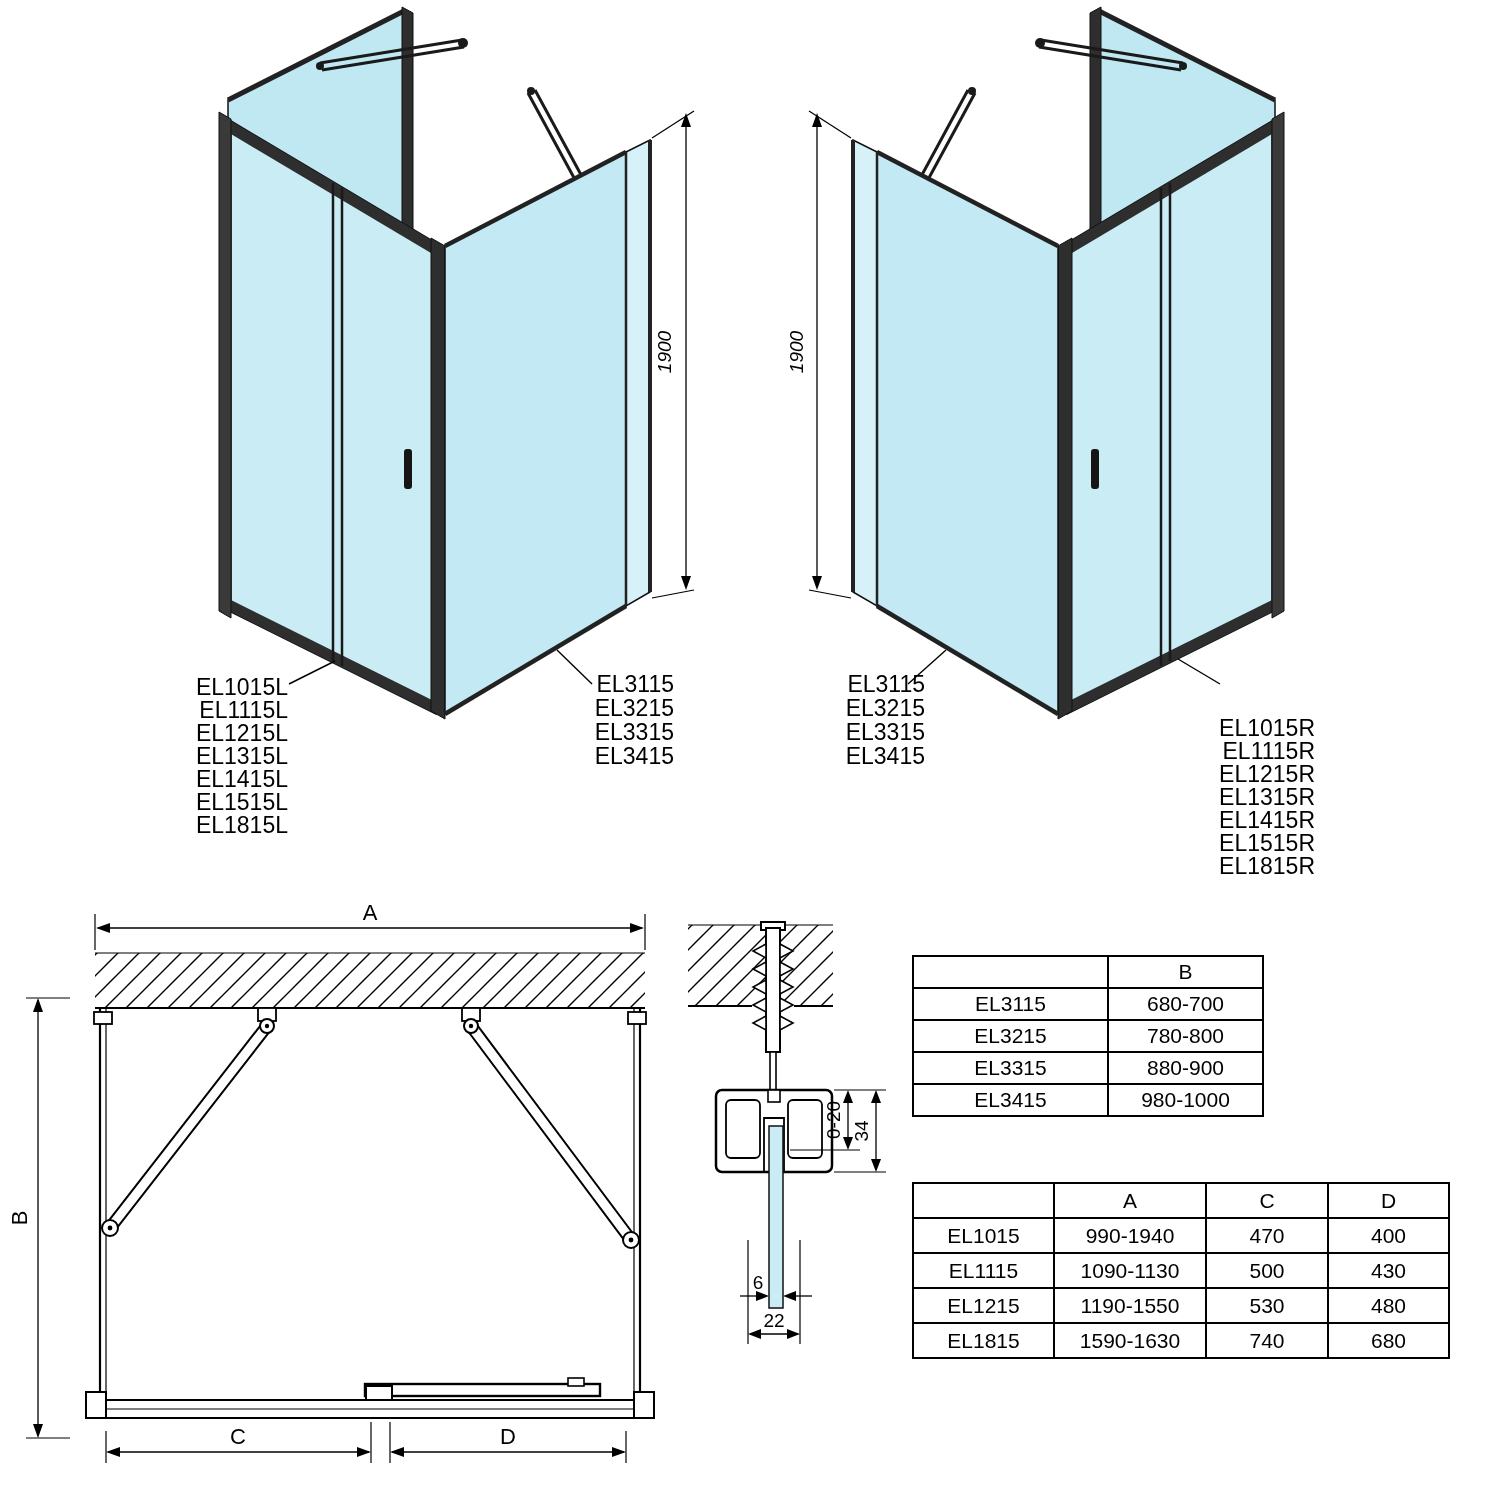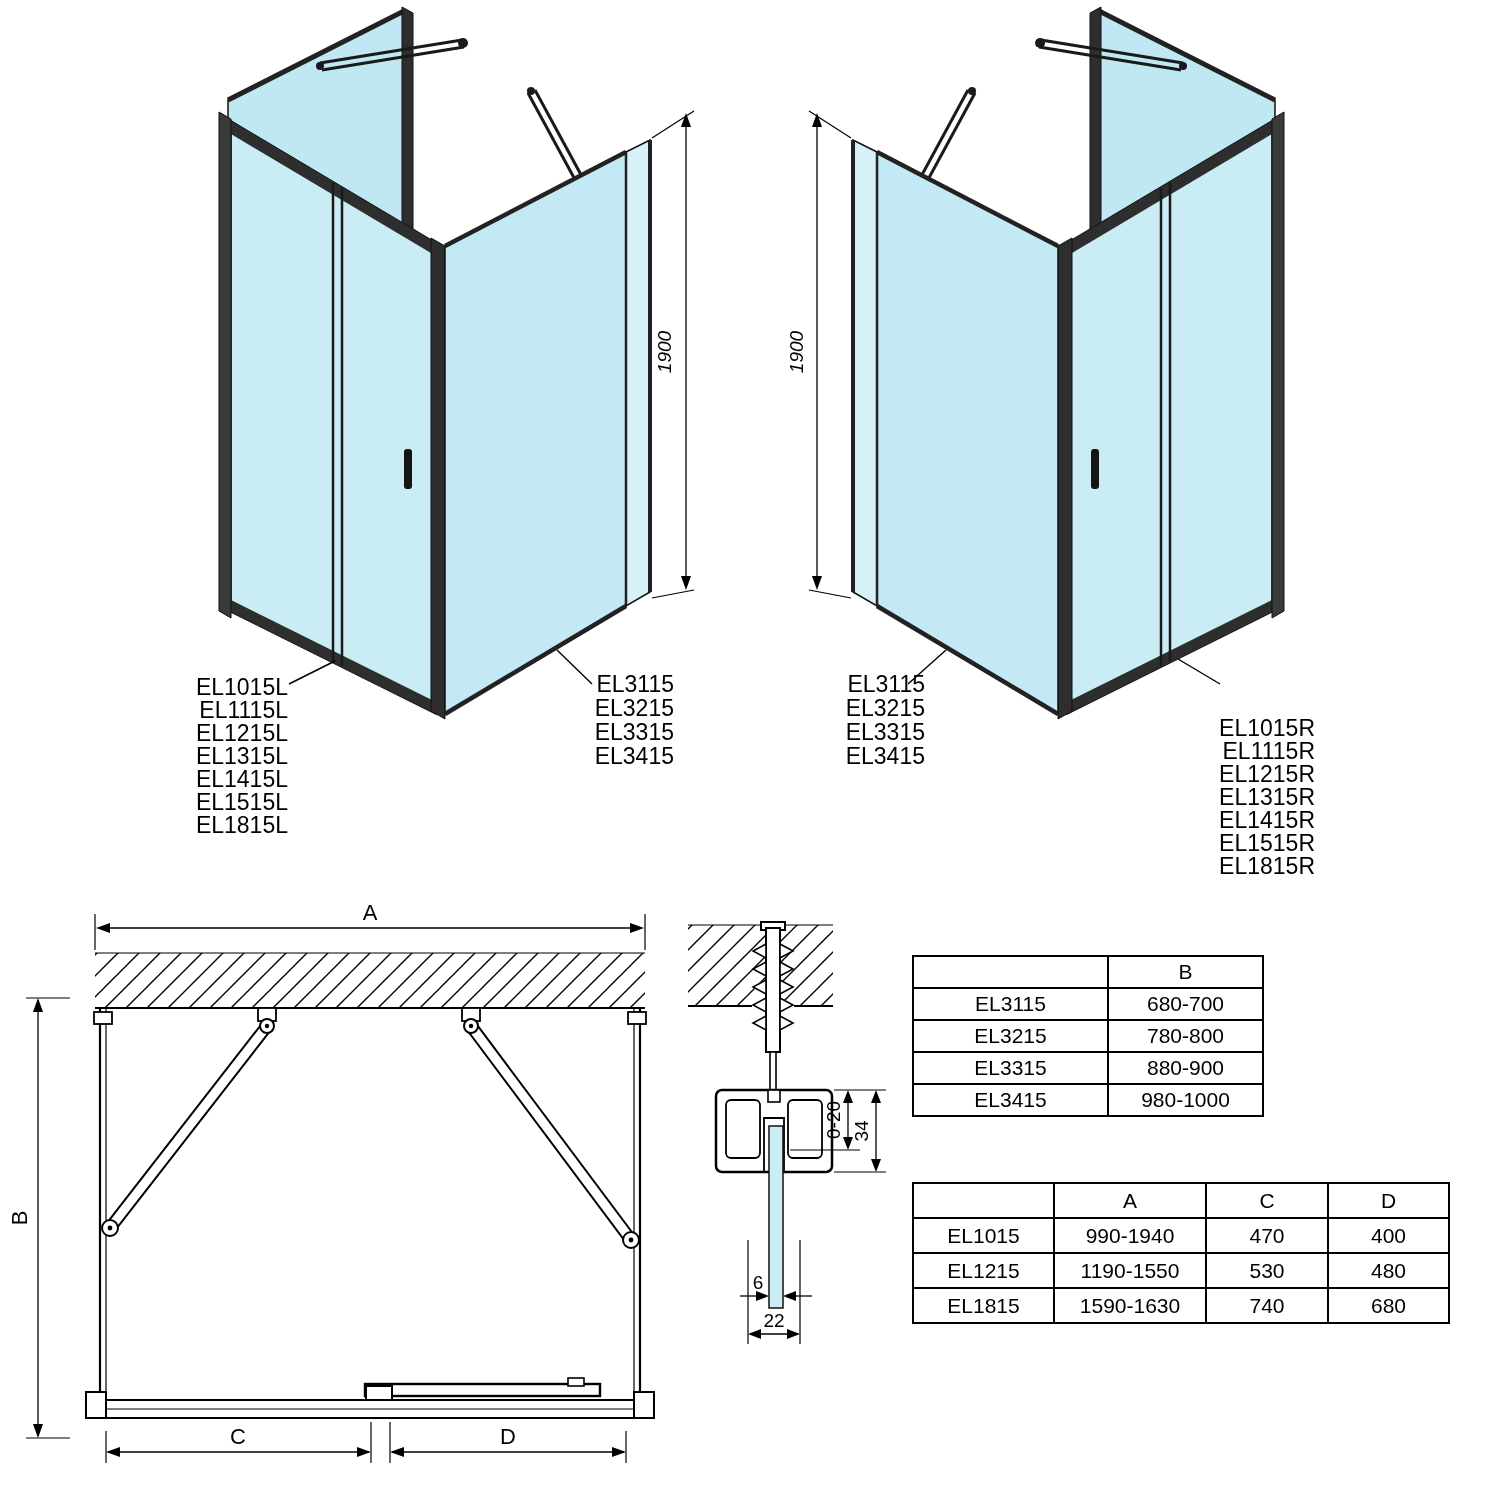--- a/index.html
+++ b/index.html
@@ -320,20 +320,26 @@
     <td>C</td>
     <td>D</td>
   </tr>
   <tr>
     <td>EL1015</td>
     <td>990-1940</td>
     <td>470</td>
     <td>400</td>
   </tr>
   <tr>
+    <td>EL1115</td>
+    <td>1090-1130</td>
+    <td>500</td>
+    <td>430</td>
+  </tr>
+  <tr>
     <td>EL1215</td>
     <td>1190-1550</td>
     <td>530</td>
     <td>480</td>
   </tr>
   <tr>
     <td>EL1815</td>
     <td>1590-1630</td>
     <td>740</td>
     <td>680</td>

